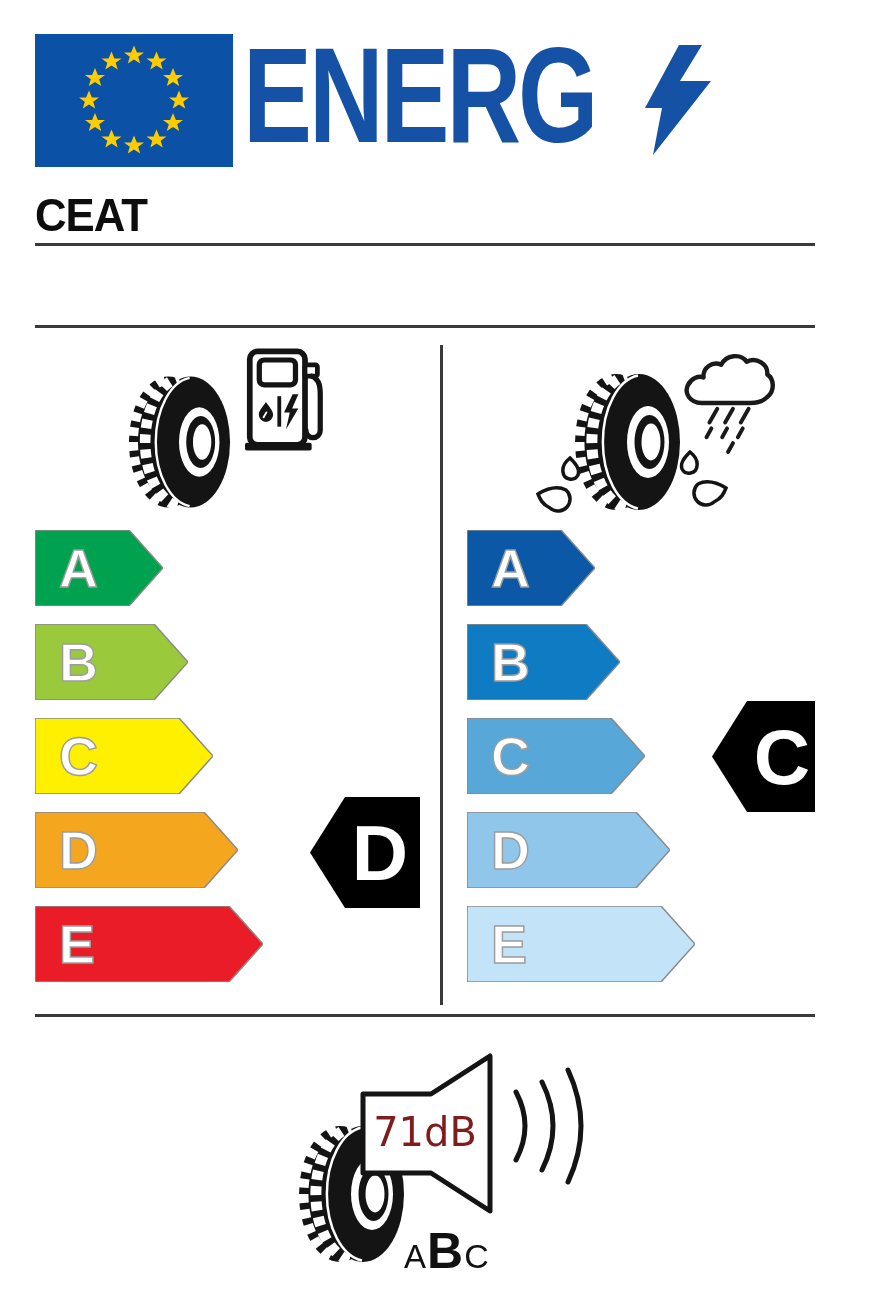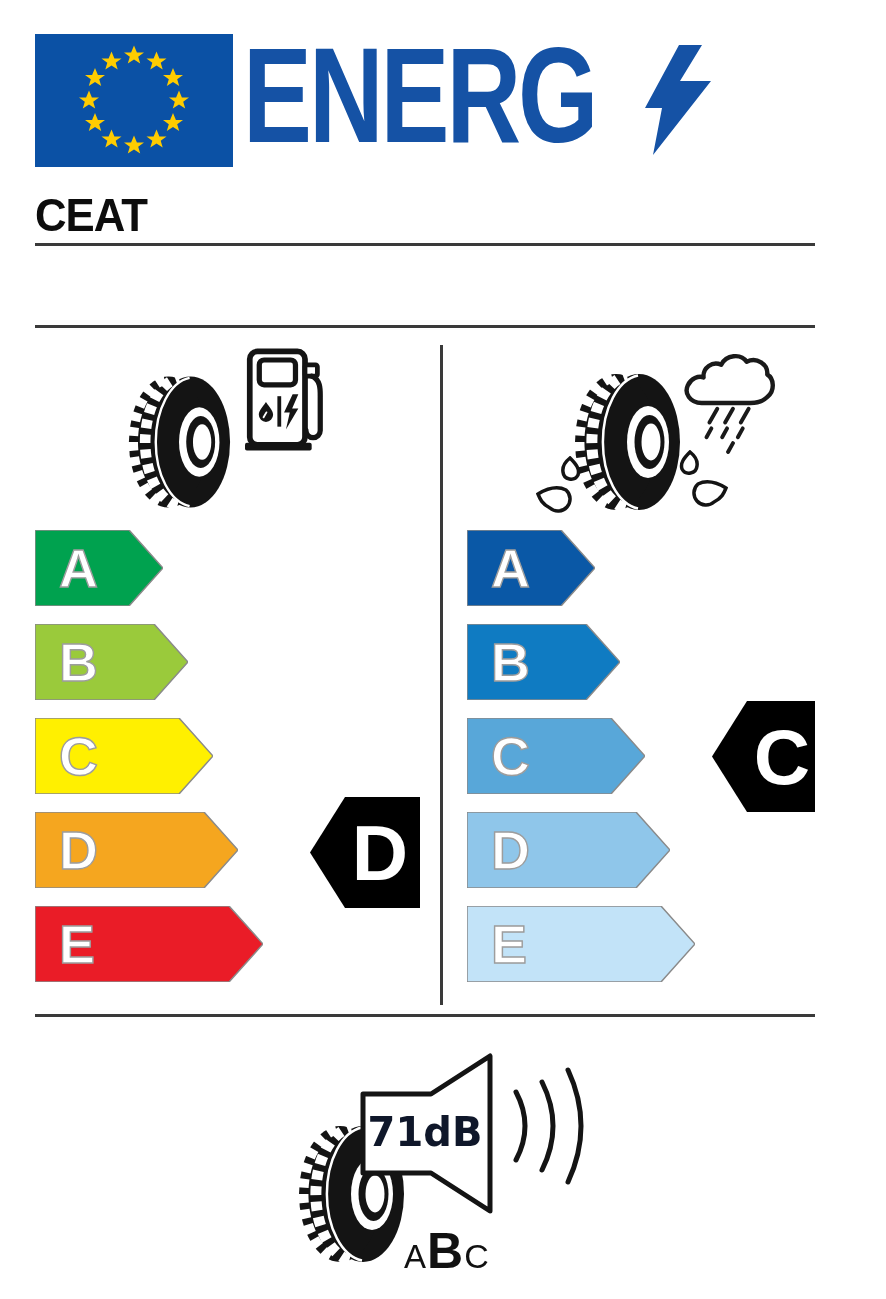--- a/index.html
+++ b/index.html
@@ -30,21 +30,21 @@
     font-size:54px; font-weight:bold; color:#fff; line-height:1;
     -webkit-text-stroke:1.4px #9d9d9d; text-shadow:0 0 1px #9d9d9d;
   }
   .indicator { position:absolute; width:110px; height:113px; }
   .indicator .val {
     position:absolute; left:32px; right:2px; top:50%; transform:translateY(-50%);
     text-align:center; color:#ffffff; font-size:78px; font-weight:bold; line-height:1;
   }
   .db-text {
     position:absolute; left:366px; top:1110px; width:118px; text-align:center;
-    font-family:"DejaVu Sans", sans-serif; font-size:40px; color:#0f172a; line-height:1.1;font-weight:bold;
+    font-family:"DejaVu Sans", sans-serif; font-size:40px; color:#7f1d1d; line-height:1.1;
   }
   .noise-classes {
     position:absolute; left:404px; top:1222px; display:flex; align-items:baseline;
     color:#111; letter-spacing:1px;
   }
   .noise-classes .nc-a { font-size:33px; font-weight:400; }
   .noise-classes .nc-b { font-size:50px; font-weight:800; }
   .noise-classes .nc-c { font-size:34px; font-weight:300; }
   .icon-stroke { stroke:#141414; fill:none; }
 </style>

